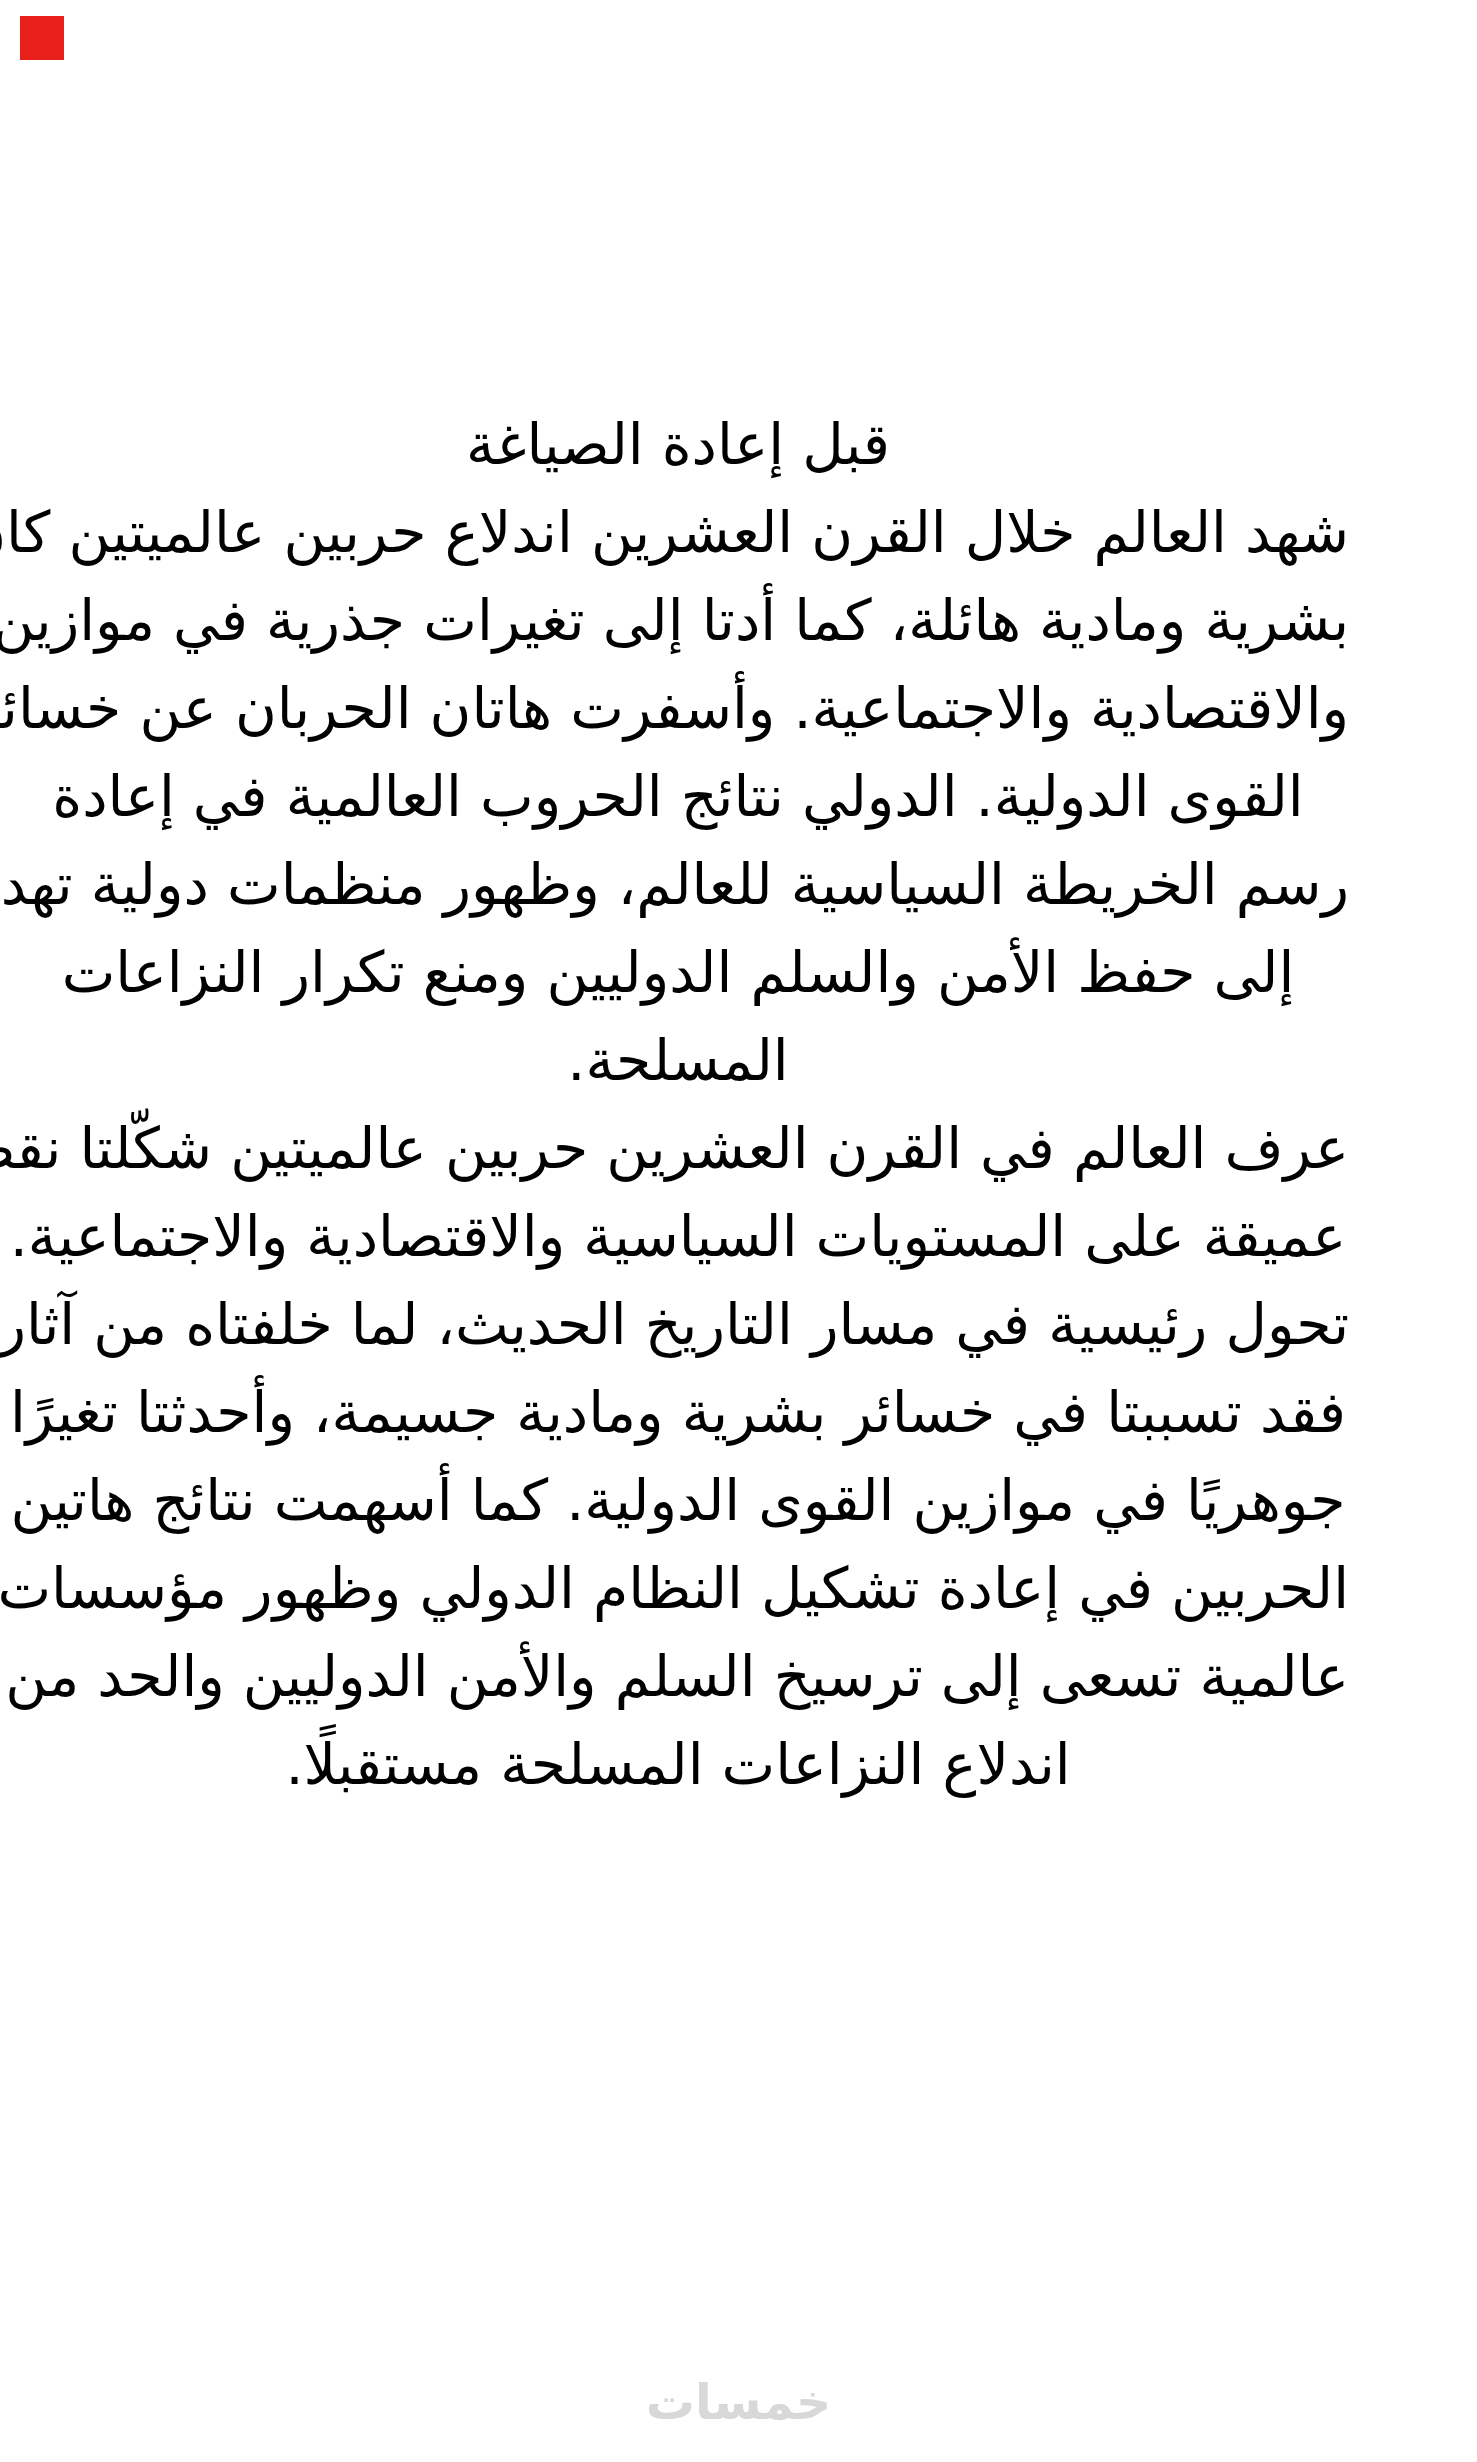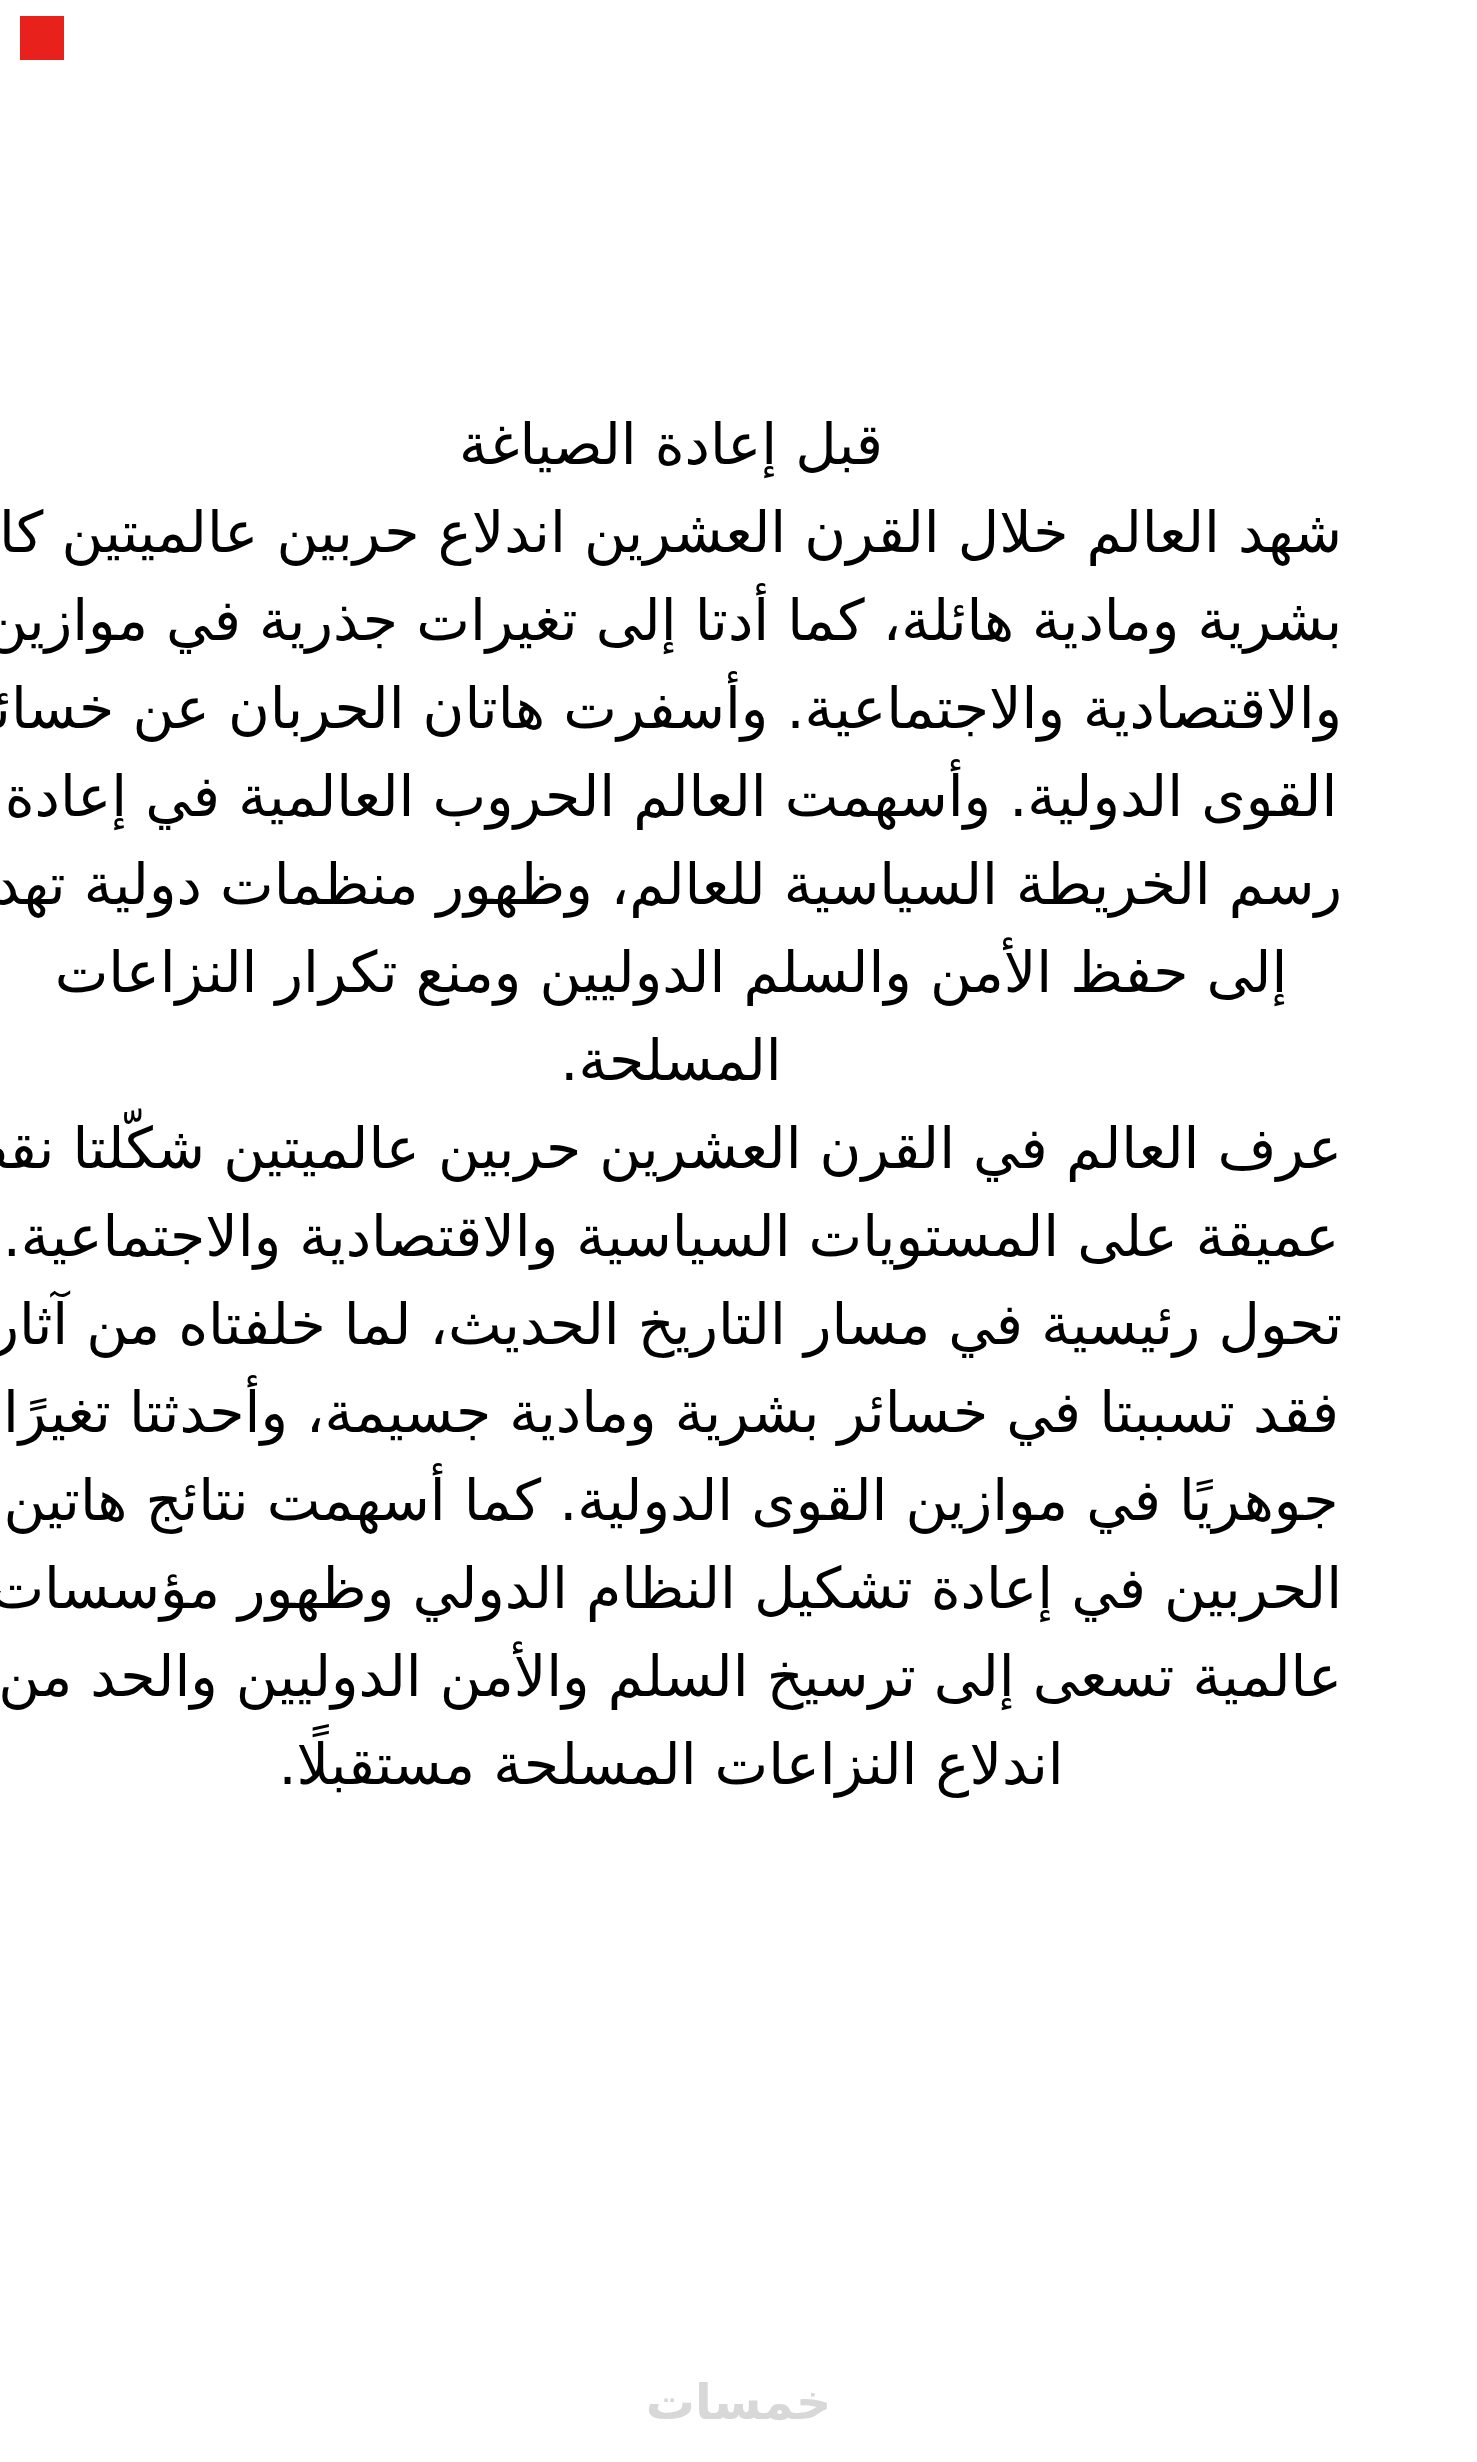--- a/index.html
+++ b/index.html
@@ -18,21 +18,21 @@
     position: absolute;
     left: 19.7px;
     top: 16.4px;
     width: 44px;
     height: 44px;
     background: #e8211c;
   }
   .text-block {
     position: absolute;
     top: 400px;
-    left: 0;
+    left: 7px;
     width: 1342px;
     direction: rtl;
     text-align: center;
     color: #000000;
   }
   .line {
     height: 88px;
     line-height: 88px;
     font-size: 57px;
     white-space: nowrap;
@@ -54,21 +54,21 @@
 </head>
 <body style="background: rgb(255, 255, 255);">
 
 <div class="marker" style="background: rgb(232, 33, 28);"></div>
 
 <div class="text-block" style="color: rgb(0, 0, 0);">
   <div class="line title">قبل إعادة الصياغة</div>
   <div class="line">شهد العالم خلال القرن العشرين اندلاع حربين عالميتين كان</div>
   <div class="line">بشرية ومادية هائلة، كما أدتا إلى تغيرات جذرية في موازين</div>
   <div class="line">والاقتصادية والاجتماعية. وأسفرت هاتان الحربان عن خسائر</div>
-  <div class="line">القوى الدولية. وأسهمت العالم الحروب العالمية في إعادة</div>
+  <div class="line">القوى الدولية. الدولي نتائج الحروب العالمية في إعادة</div>
   <div class="line">رسم الخريطة السياسية للعالم، وظهور منظمات دولية تهدف</div>
   <div class="line">إلى حفظ الأمن والسلم الدوليين ومنع تكرار النزاعات</div>
   <div class="line">المسلحة.</div>
   <div class="line">عرف العالم في القرن العشرين حربين عالميتين شكّلتا نقطة</div>
   <div class="line">عميقة على المستويات السياسية والاقتصادية والاجتماعية.</div>
   <div class="line">تحول رئيسية في مسار التاريخ الحديث، لما خلفتاه من آثار</div>
   <div class="line">فقد تسببتا في خسائر بشرية ومادية جسيمة، وأحدثتا تغيرًا</div>
   <div class="line">جوهريًا في موازين القوى الدولية. كما أسهمت نتائج هاتين</div>
   <div class="line">الحربين في إعادة تشكيل النظام الدولي وظهور مؤسسات</div>
   <div class="line">عالمية تسعى إلى ترسيخ السلم والأمن الدوليين والحد من</div>

